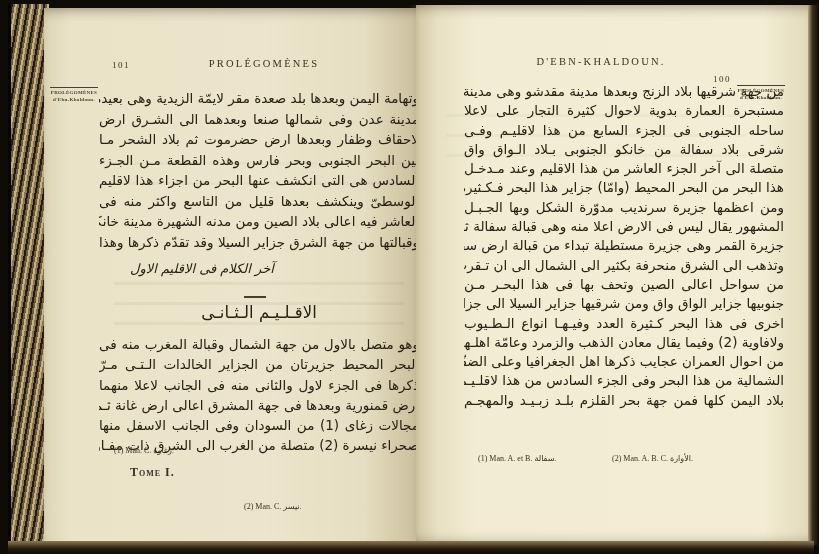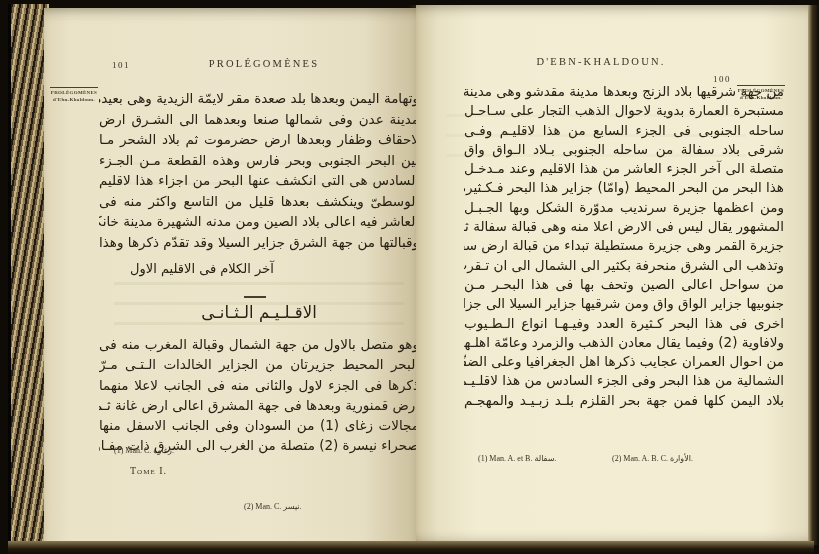--- a/index.html
+++ b/index.html
@@ -25,26 +25,26 @@
   .margin-note{position:absolute;width:48px;border-top:1px solid #4a4031;padding-top:2px;
     font-size:5px;font-weight:bold;letter-spacing:.3px;color:#4a4031;text-align:center;line-height:6.5px;}
   .margin-note .mn2{font-weight:bold;}
 
   .ar{direction:rtl;font-family:"DejaVu Sans",sans-serif;color:#272013;}
   .ar-col{position:absolute;}
   .ar-line{font-size:13.5px;text-align:justify;text-align-last:justify;white-space:nowrap;overflow:hidden;}
   .p1-left .ar-line{line-height:20.5px;}
   .p2-left .ar-line{line-height:20.3px;}
   .p-right .ar-line{line-height:19.3px;}
-  .closing-line{position:absolute;font-size:13px;white-space:nowrap;}
+  .closing-line{position:absolute;font-size:13px;white-space:nowrap;font-style:italic;}
   .divider{position:absolute;width:22px;border-top:2px solid #4a3f2e;}
   .section-heading{position:absolute;font-size:16.5px;text-align:center;white-space:nowrap;}
 
   .footnote{position:absolute;font-size:8px;color:#3a3124;white-space:nowrap;}
-  .tome{position:absolute;font-size:10px;font-variant:small-caps;letter-spacing:1px;color:#3a3124;}
+  .tome{position:absolute;font-size:12px;font-variant:small-caps;letter-spacing:1px;color:#3a3124;font-weight:bold;}
 
   
   .bleed{position:absolute;opacity:.10;filter:blur(.6px);
     background:repeating-linear-gradient(0deg,transparent 0 13px,rgba(110,115,60,.8) 13px 16px,transparent 16px 20px);}
 </style>
 </head>
 <body>
 
 <div class="scene">
   <div class="edge-stack"></div>
@@ -95,23 +95,23 @@
   <div class="page page-right">
     <div class="running-head" style="left:80px;top:51px;width:210px;">D'EBN-KHALDOUN.</div>
     <span class="pageno" style="left:297px;top:53px;margin-top:16px;">100</span>
     <div class="margin-note" style="left:321px;top:80px;">
       <div class="mn1">PROLÉGOMÈNES</div>
       <div class="mn2">d'Ebn-Khaldoun.</div>
     </div>
 
     <div class="ar ar-col p-right" style="left:21px;top:77px;width:320px;margin-left:27px;">
         <div class="ar-line">من جهة شرقيها بلاد الزنج وبعدها مدينة مقدشو وهى مدينة</div>
-        <div class="ar-line">مستبحرة العمارة بدوية لاحوال الذهب التجار على سـاحـل</div>
+        <div class="ar-line">مستبحرة العمارة بدوية لاحوال كثيرة التجار على لاعلا</div>
         <div class="ar-line">ساحله الجنوبى فى الجزء السابع من هذا لاقليـم وفـى</div>
-        <div class="ar-line">شرقى بلاد سفالة من ساحله الجنوبى بـلاد الـواق واق</div>
+        <div class="ar-line">شرقى بلاد سفالة من خانكو الجنوبى بـلاد الـواق واق</div>
         <div class="ar-line">متصلة الى آخر الجزء العاشر من هذا الاقليم وعند مـدخـل</div>
         <div class="ar-line">هذا البحر من البحر المحيط (وامّا) جزاير هذا البحر فـكـثيرة</div>
         <div class="ar-line">ومن اعظمها جزيرة سرنديب مدوّرة الشكل وبها الجـبـل</div>
         <div class="ar-line">المشهور يقال ليس فى الارض اعلا منه وهى قبالة سفالة ثم</div>
         <div class="ar-line">جزيرة القمر وهى جزيرة مستطيلة تبداء من قبالة ارض سفالة</div>
         <div class="ar-line">وتذهب الى الشرق منحرفة بكثير الى الشمال الى ان تـقرب</div>
         <div class="ar-line">من سواحل اعالى الصين وتحف بها فى هذا البحـر مـن</div>
         <div class="ar-line">جنوبيها جزاير الواق واق ومن شرقيها جزاير السيلا الى جزاير</div>
         <div class="ar-line">اخرى فى هذا البحر كـثيرة العدد وفيـهـا انواع الـطـيوب</div>
         <div class="ar-line">ولافاوية (2) وفيما يقال معادن الذهب والزمرد وعامّة اهلـهـا</div>

